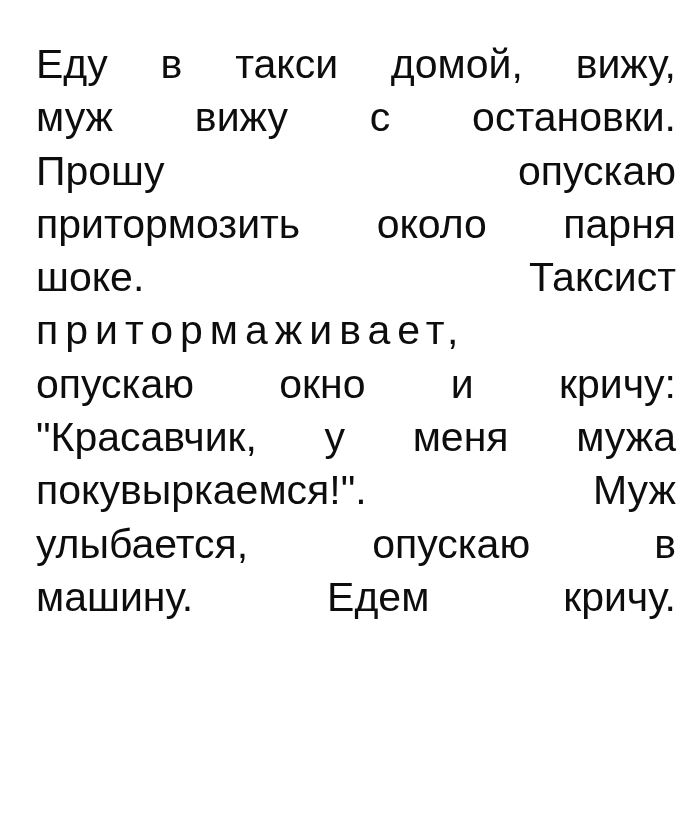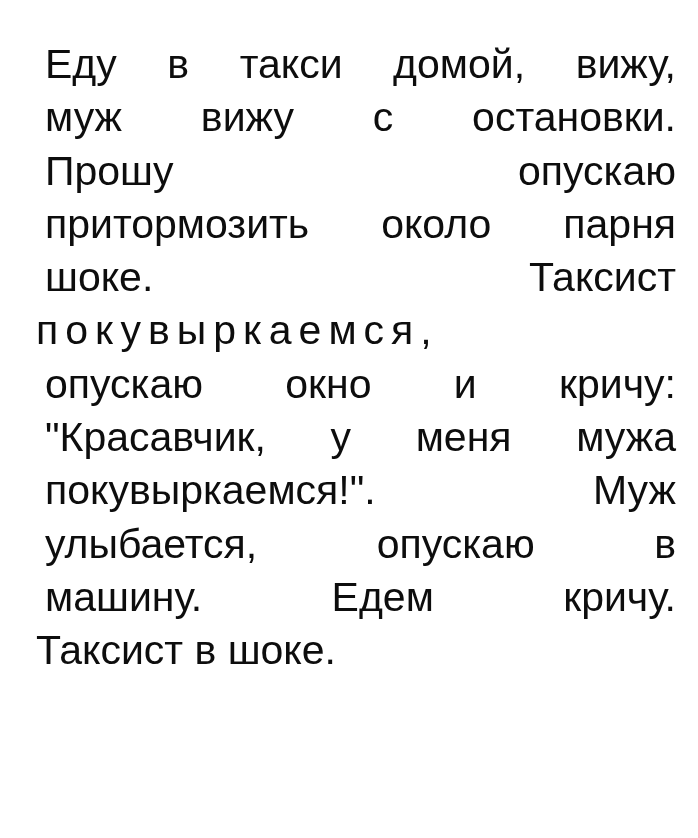--- a/index.html
+++ b/index.html
@@ -31,21 +31,20 @@
     text-align: justify;
     text-justify: inter-word;
     letter-spacing: 0px;
     word-spacing: 0px;
   }
   .line {
     display: block;
     text-align: justify;
     text-align-last: justify;
     white-space: pre;
-    margin-left: 9px;
   }
   .line-last {
     display: block;
     text-align: left;
     text-align-last: left;
     white-space: pre;
   }
   .line-spaced {
     display: block;
     text-align: justify;
@@ -57,21 +56,20 @@
 </head>
 <body>
 
 <div class="page">
   <div class="text-block">
     <span class="line">Еду в такси домой, вижу,</span>
     <span class="line">муж вижу с остановки.</span>
     <span class="line">Прошу опускаю</span>
     <span class="line">притормозить около парня</span>
     <span class="line">шоке. Таксист</span>
-    <span class="line-spaced">покувыркаемся,</span>
+    <span class="line-spaced">притормаживает,</span>
     <span class="line">опускаю окно и кричу:</span>
     <span class="line">"Красавчик, у меня мужа</span>
     <span class="line">покувыркаемся!". Муж</span>
     <span class="line">улыбается, опускаю в</span>
     <span class="line">машину. Едем кричу.</span>
-    <span class="line-last">Таксист в шоке.</span>
   </div>
 </div>
 
 </body></html>

